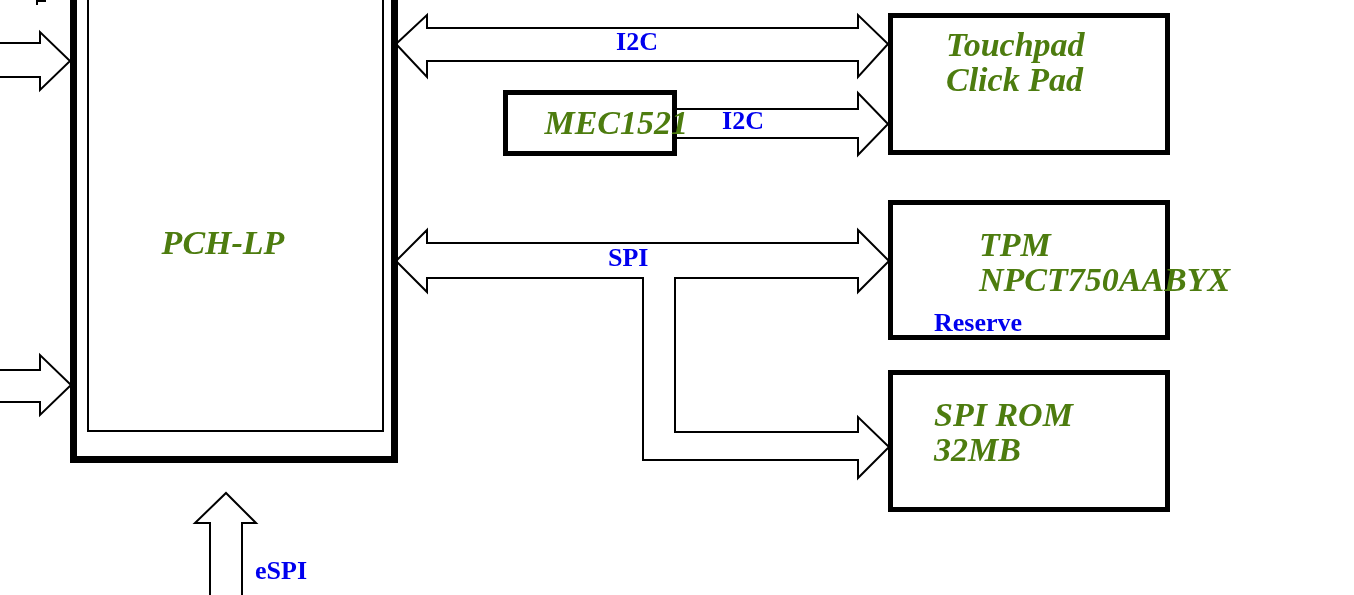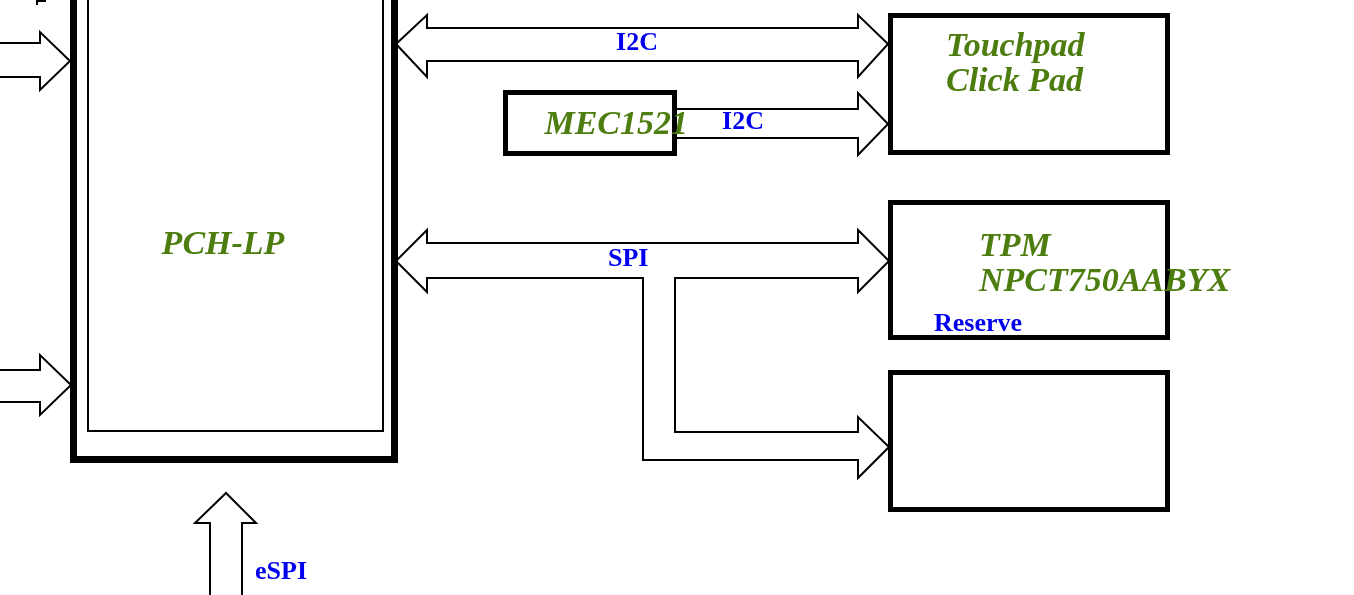--- a/index.html
+++ b/index.html
@@ -76,19 +76,23 @@
   </div>
 
   <div class="box tpm-box"></div>
   <div class="node-label tpm-label">
     <div>TPM</div>
     <div>NPCT750AABYX</div>
   </div>
   <div class="bus-label reserve-label">Reserve</div>
 
   <div class="box spirom-box"></div>
+  <div class="node-label spirom-label">
+    <div>SPI ROM</div>
+    <div>32MB</div>
+  </div>
 
   <div class="bus-label i2c-main-label">I2C</div>
   <div class="bus-label i2c-mec-label">I2C</div>
   <div class="bus-label spi-label">SPI</div>
   <div class="bus-label espi-label">eSPI</div>
 
 </div>
 
 </body></html>

